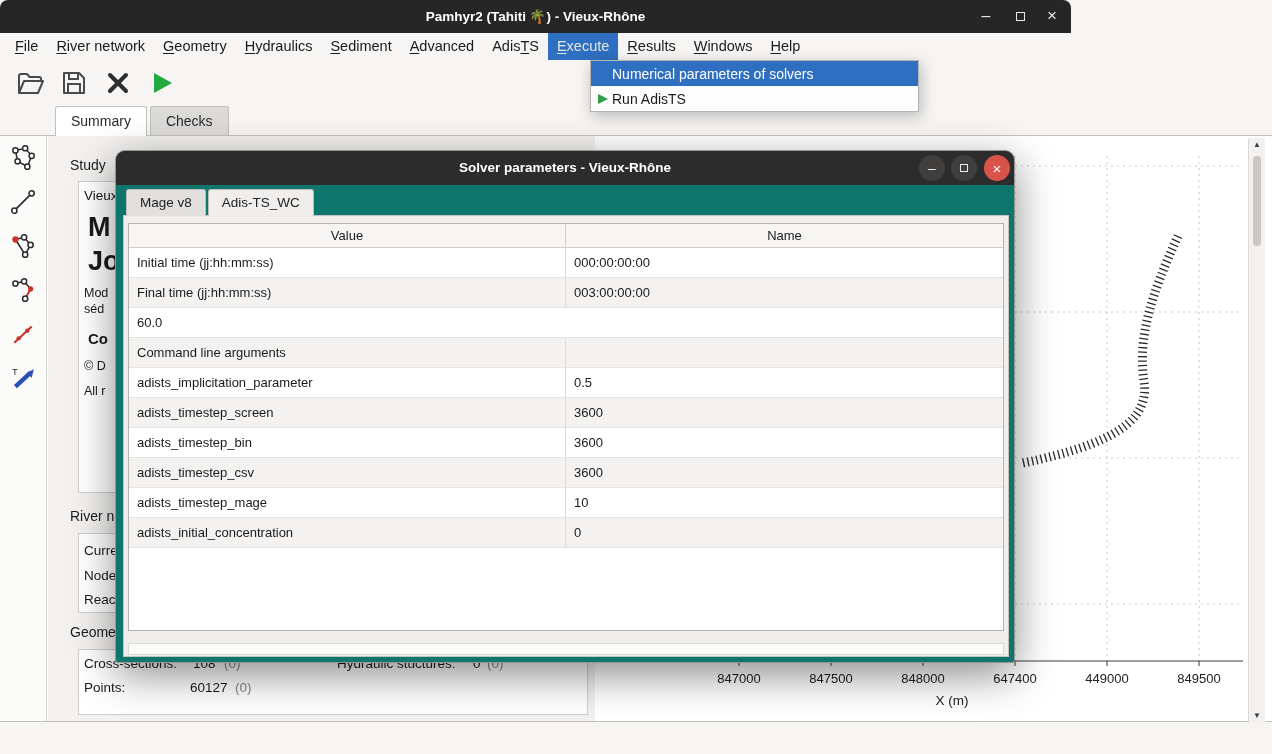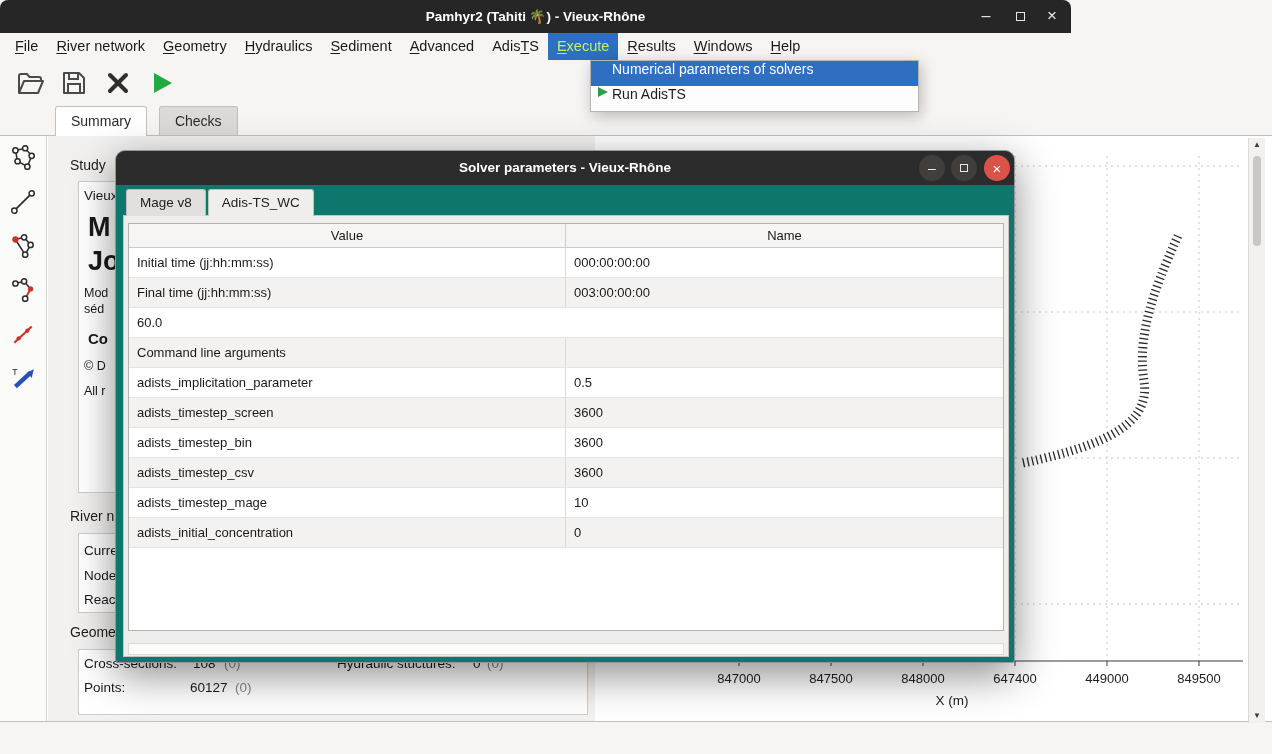--- a/index.html
+++ b/index.html
@@ -18,28 +18,28 @@
     line-height:31px; color:#e8e8e8; font-size:16px; cursor:default; }
   .win-min { right:68px; }
   .win-max { right:34px; }
   .win-close { right:2px; font-size:17px; }
   .max-box { display:inline-block; width:9px; height:9px; border:1.5px solid #e8e8e8; }
   
   .menubar { position:absolute; left:0; top:33px; width:1272px; height:27px;
     background:#f6f5f4; display:flex; align-items:stretch; padding-left:6px;
     font-size:14.5px; }
   .menu-item { padding:0 9px; line-height:27px; white-space:nowrap; cursor:default; }
-  .menu-item.active { background:#2f6fc1; color:#bef264; }
+  .menu-item.active { background:#2f6fc1; color:#e5e5e5; }
   
   .toolbar { position:absolute; left:0; top:60px; width:1272px; height:46px;
     background:#f6f5f4; display:flex; align-items:center; gap:8px; padding-left:12px; }
   .tool-btn { width:36px; height:36px; display:flex; align-items:center; justify-content:center;
     border-radius:4px; }
   
-  .doc-tabs { position:absolute; left:55px; top:106px; height:30px; display:flex; gap:12px; z-index:3;justify-content:flex-end; }
+  .doc-tabs { position:absolute; left:55px; top:106px; height:30px; display:flex; gap:3px; z-index:3;justify-content:flex-end; }
   .doc-tab { padding:0 15px; line-height:28px; height:29px; font-size:14px;
     background:#dcdad8; border:1px solid #c2c0bd; border-bottom:none;
     border-radius:3px 3px 0 0; color:#2b2b2b; }
   .doc-tab.active { background:#ffffff; height:30px; margin-bottom:-1px; position:relative; z-index:4; }
   
   .content { position:absolute; left:0; top:135px; width:1272px; height:587px;
     background:#ffffff; border-top:1px solid #c2c0bd; border-bottom:1px solid #c2c0bd; }
   .side-toolbar { position:absolute; left:0; top:0; width:47px; height:100%;
     background:#fbfbfa; border-right:1px solid #d3d1ce; }
   .side-tool { width:46px; height:44px; display:flex; align-items:center; justify-content:center; }
@@ -67,21 +67,21 @@
   .sb-btn { position:absolute; left:0; width:16px; height:14px; text-align:center;
     font-size:8px; line-height:14px; color:#3a3a3a; }
   .sb-up { top:0; }
   .sb-down { bottom:0; }
   .sb-thumb { position:absolute; left:4px; top:18px; width:8px; height:90px;
     background:#c9c7c5; border-radius:4px; }
   
   .dropdown { position:absolute; left:590px; top:60px; width:329px; z-index:70;
     background:#fdfdfd; border:1px solid #b6b4b1; box-shadow:2px 4px 14px rgba(0,0,0,.25);
     font-size:14px; }
-  .dd-item { height:25px; display:flex; align-items:flex-start; color:#1c1c1c; }
+  .dd-item { height:25px; display:flex; align-items:center; color:#1c1c1c; }
   .dd-item.highlight { background:#2f6fc1; color:#ffffff; }
   .dd-icon { width:21px; display:flex; align-items:center; justify-content:flex-start; padding-left:6px; }
   .dd-label { flex:1; white-space:nowrap; }
   .dd-shortcut { margin-right:12px; font-size:13.5px; }
   
   .dialog { position:absolute; left:115px; top:150px; width:900px; height:513px; z-index:50;
     background:#0f766e; border:1px solid #989693; border-radius:10px 10px 3px 3px;
     box-shadow:0 12px 42px rgba(0,0,0,.45); }
   .dlg-titlebar { position:relative; height:34px; background:#2c2c2c; border-radius:9px 9px 0 0; }
   .dlg-title { text-align:center; line-height:34px; color:#ffffff; font-size:13.5px; font-weight:bold; }

